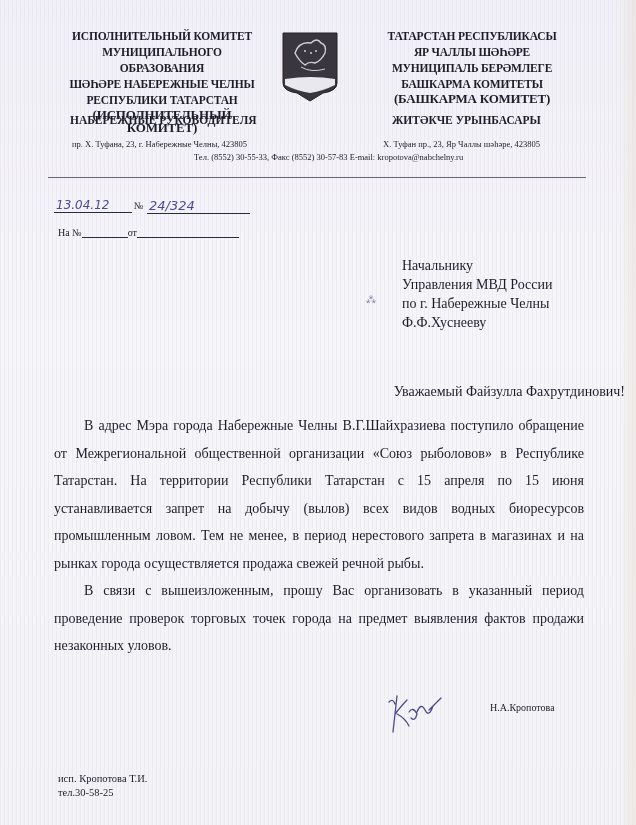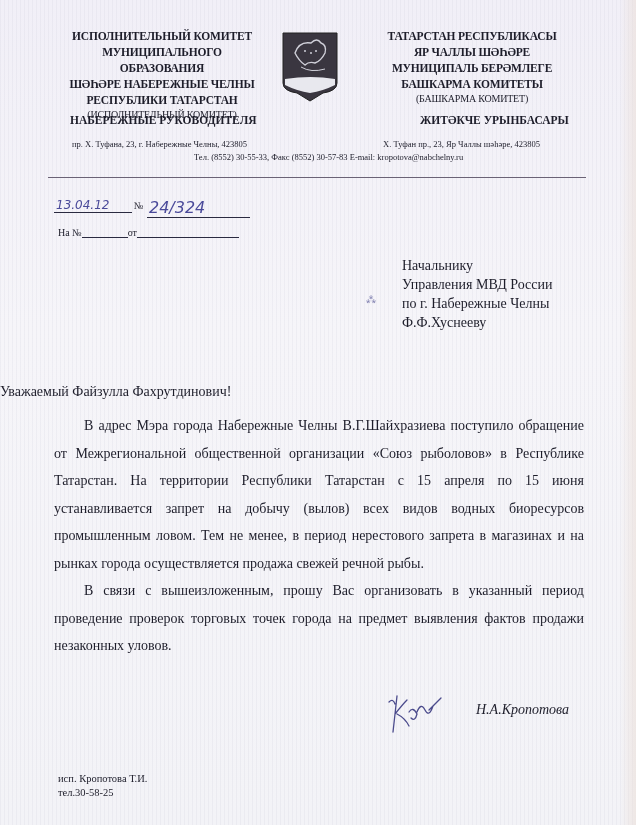--- a/index.html
+++ b/index.html
@@ -15,50 +15,50 @@
       background:
         repeating-linear-gradient(90deg, rgba(200,200,215,0.18) 0px, rgba(200,200,215,0.18) 1px, transparent 1px, transparent 4px),
         linear-gradient(180deg, #f1eff7 0%, #f6f5f9 40%, #f3f3f7 100%);
       padding-left: 6px;
     }
     .edge-right {
       position: absolute; right: 0; top: 0; width: 22px; height: 825px;
       background: linear-gradient(90deg, rgba(240,228,220,0) 0%, rgba(235,222,215,0.8) 100%);
     }
     .hdr { position: absolute; text-align: center; font-weight: bold; font-size: 11.5px; line-height: 16px; letter-spacing: -0.2px; }
-    .hdr .sub { font-weight: normal; font-size: 10px; line-height: 13px; }
+    .hdr .sub { font-weight: bold; font-size: 13px; line-height: 13px; }
     .hdr-left { left: 62px; top: 28px; width: 200px; }
     .hdr-right { left: 372px; top: 28px; width: 200px; }
     .pos { position: absolute; font-weight: bold; font-size: 11.5px; }
     .pos-left { left: 70px; top: 114px; }
-    .pos-right { left: 392px; top: 114px; margin-left: 28px; }
+    .pos-right { left: 392px; top: 114px; }
     .addr { position: absolute; font-size: 8.5px; }
     .addr-left { left: 72px; top: 139px; }
     .addr-right { left: 383px; top: 139px; }
     .contacts { position: absolute; left: 194px; top: 152px; font-size: 8.5px; }
     .sep { position: absolute; left: 48px; top: 177px; width: 538px; height: 1px; background: #6a6275; }
     .emblem { position: absolute; left: 281px; top: 31px; width: 58px; height: 72px; }
 
     .reg { position: absolute; left: 54px; top: 198px; width: 194px; height: 18px; font-size: 10px; }
     .reg .date { position: absolute; left: 0; top: 0; width: 76px; border-bottom: 1px solid #2a2a40; font-family: "DejaVu Sans", sans-serif; font-style: italic; color: #4a4a9a; font-size: 12px; padding-left: 2px; }
     .reg .no-lbl { position: absolute; left: 80px; top: 2px; font-size: 10px; }
-    .reg .num { position: absolute; left: 93px; top: 0; width: 101px; border-bottom: 1px solid #2a2a40; font-family: "DejaVu Sans", sans-serif; font-style: italic; color: #4a4a9a; font-size: 16px; padding-left: 2px; }
+    .reg .num { position: absolute; left: 93px; top: 0; width: 101px; border-bottom: 1px solid #2a2a40; font-family: "DejaVu Sans", sans-serif; font-style: italic; color: #4a4a9a; font-size: 13px; padding-left: 2px; }
     .ref { position: absolute; left: 58px; top: 227px; font-size: 10px; }
     .ref .blank1 { display: inline-block; width: 46px; border-bottom: 1px solid #2a2a40; height: 10px; vertical-align: bottom; }
     .ref .blank2 { display: inline-block; width: 102px; border-bottom: 1px solid #2a2a40; height: 10px; vertical-align: bottom; }
 
     .addressee { position: absolute; left: 388px; top: 256px; font-size: 14px; line-height: 19px; margin-left: 14px; }
     .mark { position: absolute; left: 366px; top: 292px; font-size: 9px; color: #8080b0; }
 
-    .salutation { position: absolute; left: 0; width: 625px; top: 384px; text-align: left; font-size: 14px; }
+    .salutation { position: absolute; left: 0; width: 625px; top: 384px; text-align: right; font-size: 14px; }
     .body { position: absolute; left: 54px; top: 412px; width: 530px; font-size: 14px; line-height: 27.5px; text-align: justify; }
     .body p { margin: 0; text-indent: 30px; }
 
     .signature { position: absolute; left: 385px; top: 692px; width: 60px; height: 44px; }
-    .signer { position: absolute; left: 476px; top: 702px; font-size: 14px; font-style: italic; }
+    .signer { position: absolute; left: 490px; top: 702px; font-size: 10px; }
     .executor { position: absolute; left: 58px; top: 772px; font-size: 10.5px; line-height: 14px; }
   </style>
 </head>
 <body>
 
 <div class="page">
   <div class="edge-right"></div>
 
   <div class="hdr hdr-left">
     <div>ИСПОЛНИТЕЛЬНЫЙ КОМИТЕТ</div>

